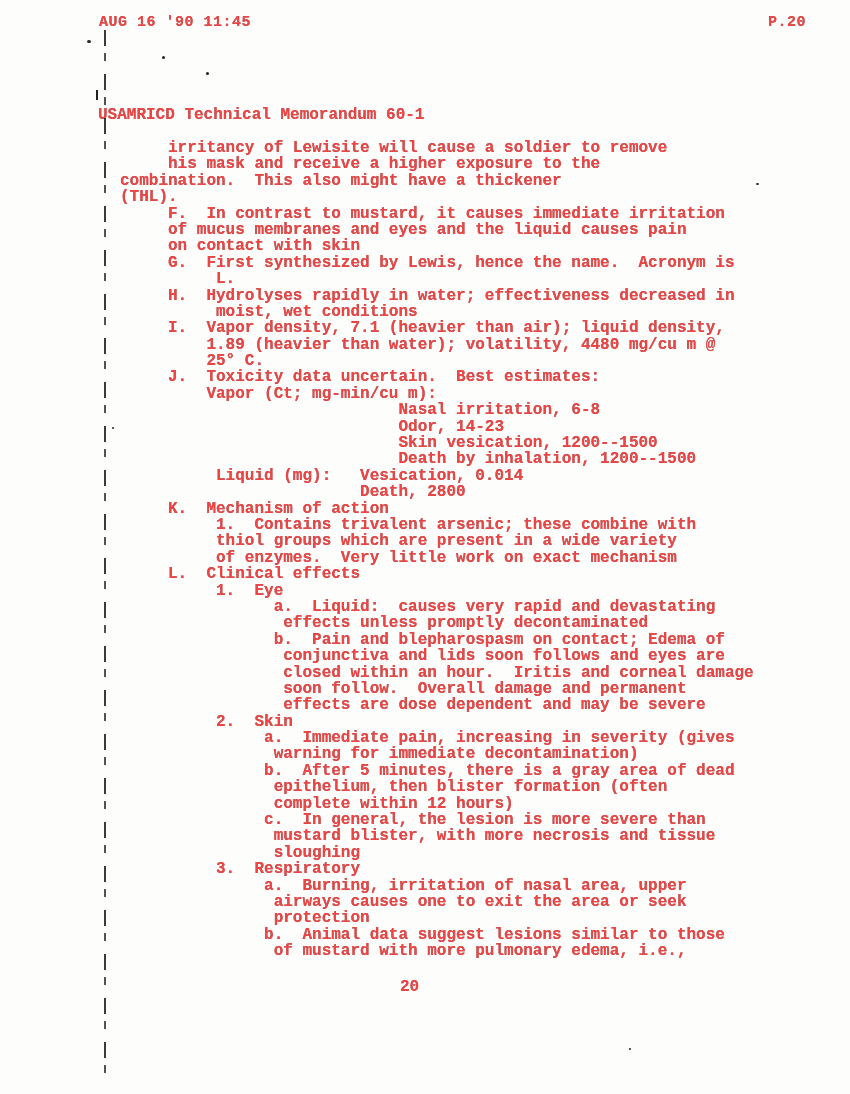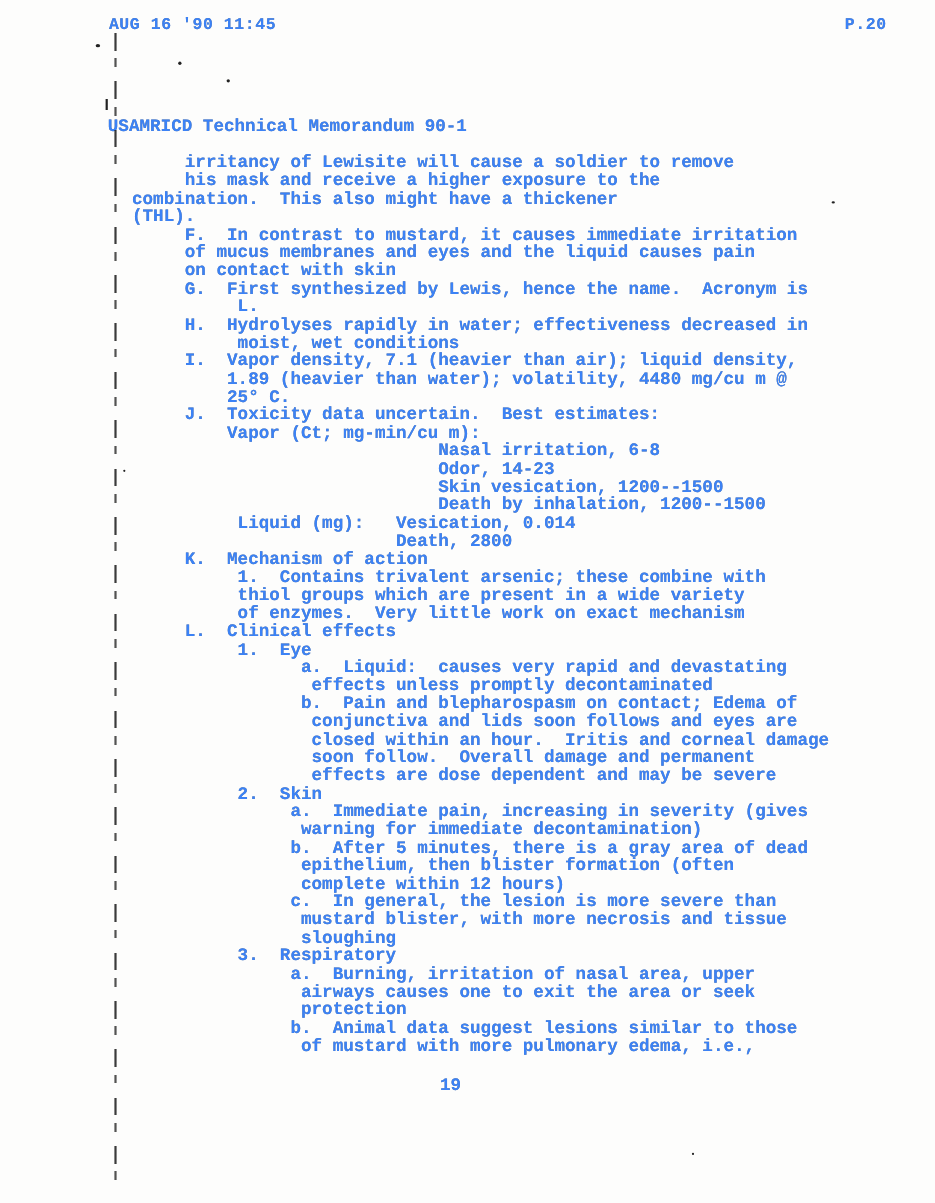--- a/index.html
+++ b/index.html
@@ -7,21 +7,21 @@
     padding: 0;
     background: #ffffff;
   }
   .page {
     position: relative;
     width: 850px;
     height: 1094px;
     background: #fdfdfc;
     overflow: hidden;
     font-family: "Liberation Mono", "DejaVu Sans Mono", monospace;
-    color: #3b82f6;
+    color: #ef4444;
   }
   .scan-text {
     font-weight: 700;
     text-shadow: 0 0 0.5px rgba(20,20,20,0.55);
     white-space: pre;
   }
   .fax-header span {
     position: absolute;
     top: 14px;
     font-size: 15px;
@@ -79,25 +79,25 @@
 </head>
 <body>
 
 <div class="page">
 
   <div class="fax-header">
     <span class="scan-text fax-timestamp">AUG 16 '90 11:45</span>
     <span class="scan-text fax-page-indicator">P.20</span>
   </div>
 
-  <div class="scan-text doc-title">USAMRICD Technical Memorandum 90-1</div>
+  <div class="scan-text doc-title">USAMRICD Technical Memorandum 60-1</div>
 
   <div class="scan-text doc-lines"><div class="doc-line">     irritancy of Lewisite will cause a soldier to remove</div><div class="doc-line">     his mask and receive a higher exposure to the</div><div class="doc-line">combination.  This also might have a thickener</div><div class="doc-line">(THL).</div><div class="doc-line">     F.  In contrast to mustard, it causes immediate irritation</div><div class="doc-line">     of mucus membranes and eyes and the liquid causes pain</div><div class="doc-line">     on contact with skin</div><div class="doc-line">     G.  First synthesized by Lewis, hence the name.  Acronym is</div><div class="doc-line">          L.</div><div class="doc-line">     H.  Hydrolyses rapidly in water; effectiveness decreased in</div><div class="doc-line">          moist, wet conditions</div><div class="doc-line">     I.  Vapor density, 7.1 (heavier than air); liquid density,</div><div class="doc-line">         1.89 (heavier than water); volatility, 4480 mg/cu m @</div><div class="doc-line">         25° C.</div><div class="doc-line">     J.  Toxicity data uncertain.  Best estimates:</div><div class="doc-line">         Vapor (Ct; mg-min/cu m):</div><div class="doc-line">                             Nasal irritation, 6-8</div><div class="doc-line">                             Odor, 14-23</div><div class="doc-line">                             Skin vesication, 1200--1500</div><div class="doc-line">                             Death by inhalation, 1200--1500</div><div class="doc-line">          Liquid (mg):   Vesication, 0.014</div><div class="doc-line">                         Death, 2800</div><div class="doc-line">     K.  Mechanism of action</div><div class="doc-line">          1.  Contains trivalent arsenic; these combine with</div><div class="doc-line">          thiol groups which are present in a wide variety</div><div class="doc-line">          of enzymes.  Very little work on exact mechanism</div><div class="doc-line">     L.  Clinical effects</div><div class="doc-line">          1.  Eye</div><div class="doc-line">                a.  Liquid:  causes very rapid and devastating</div><div class="doc-line">                 effects unless promptly decontaminated</div><div class="doc-line">                b.  Pain and blepharospasm on contact; Edema of</div><div class="doc-line">                 conjunctiva and lids soon follows and eyes are</div><div class="doc-line">                 closed within an hour.  Iritis and corneal damage</div><div class="doc-line">                 soon follow.  Overall damage and permanent</div><div class="doc-line">                 effects are dose dependent and may be severe</div><div class="doc-line">          2.  Skin</div><div class="doc-line">               a.  Immediate pain, increasing in severity (gives</div><div class="doc-line">                warning for immediate decontamination)</div><div class="doc-line">               b.  After 5 minutes, there is a gray area of dead</div><div class="doc-line">                epithelium, then blister formation (often</div><div class="doc-line">                complete within 12 hours)</div><div class="doc-line">               c.  In general, the lesion is more severe than</div><div class="doc-line">                mustard blister, with more necrosis and tissue</div><div class="doc-line">                sloughing</div><div class="doc-line">          3.  Respiratory</div><div class="doc-line">               a.  Burning, irritation of nasal area, upper</div><div class="doc-line">                airways causes one to exit the area or seek</div><div class="doc-line">                protection</div><div class="doc-line">               b.  Animal data suggest lesions similar to those</div><div class="doc-line">                of mustard with more pulmonary edema, i.e.,</div></div>
 
-  <div class="scan-text page-number">19</div>
+  <div class="scan-text page-number">20</div>
 
   <div class="fax-line"></div>
 
   <div class="speck s1"></div>
   <div class="speck s2"></div>
   <div class="speck s3"></div>
   <div class="speck s4"></div>
   <div class="speck s5"></div>
   <div class="speck s6"></div>
   <div class="speck s7"></div>

